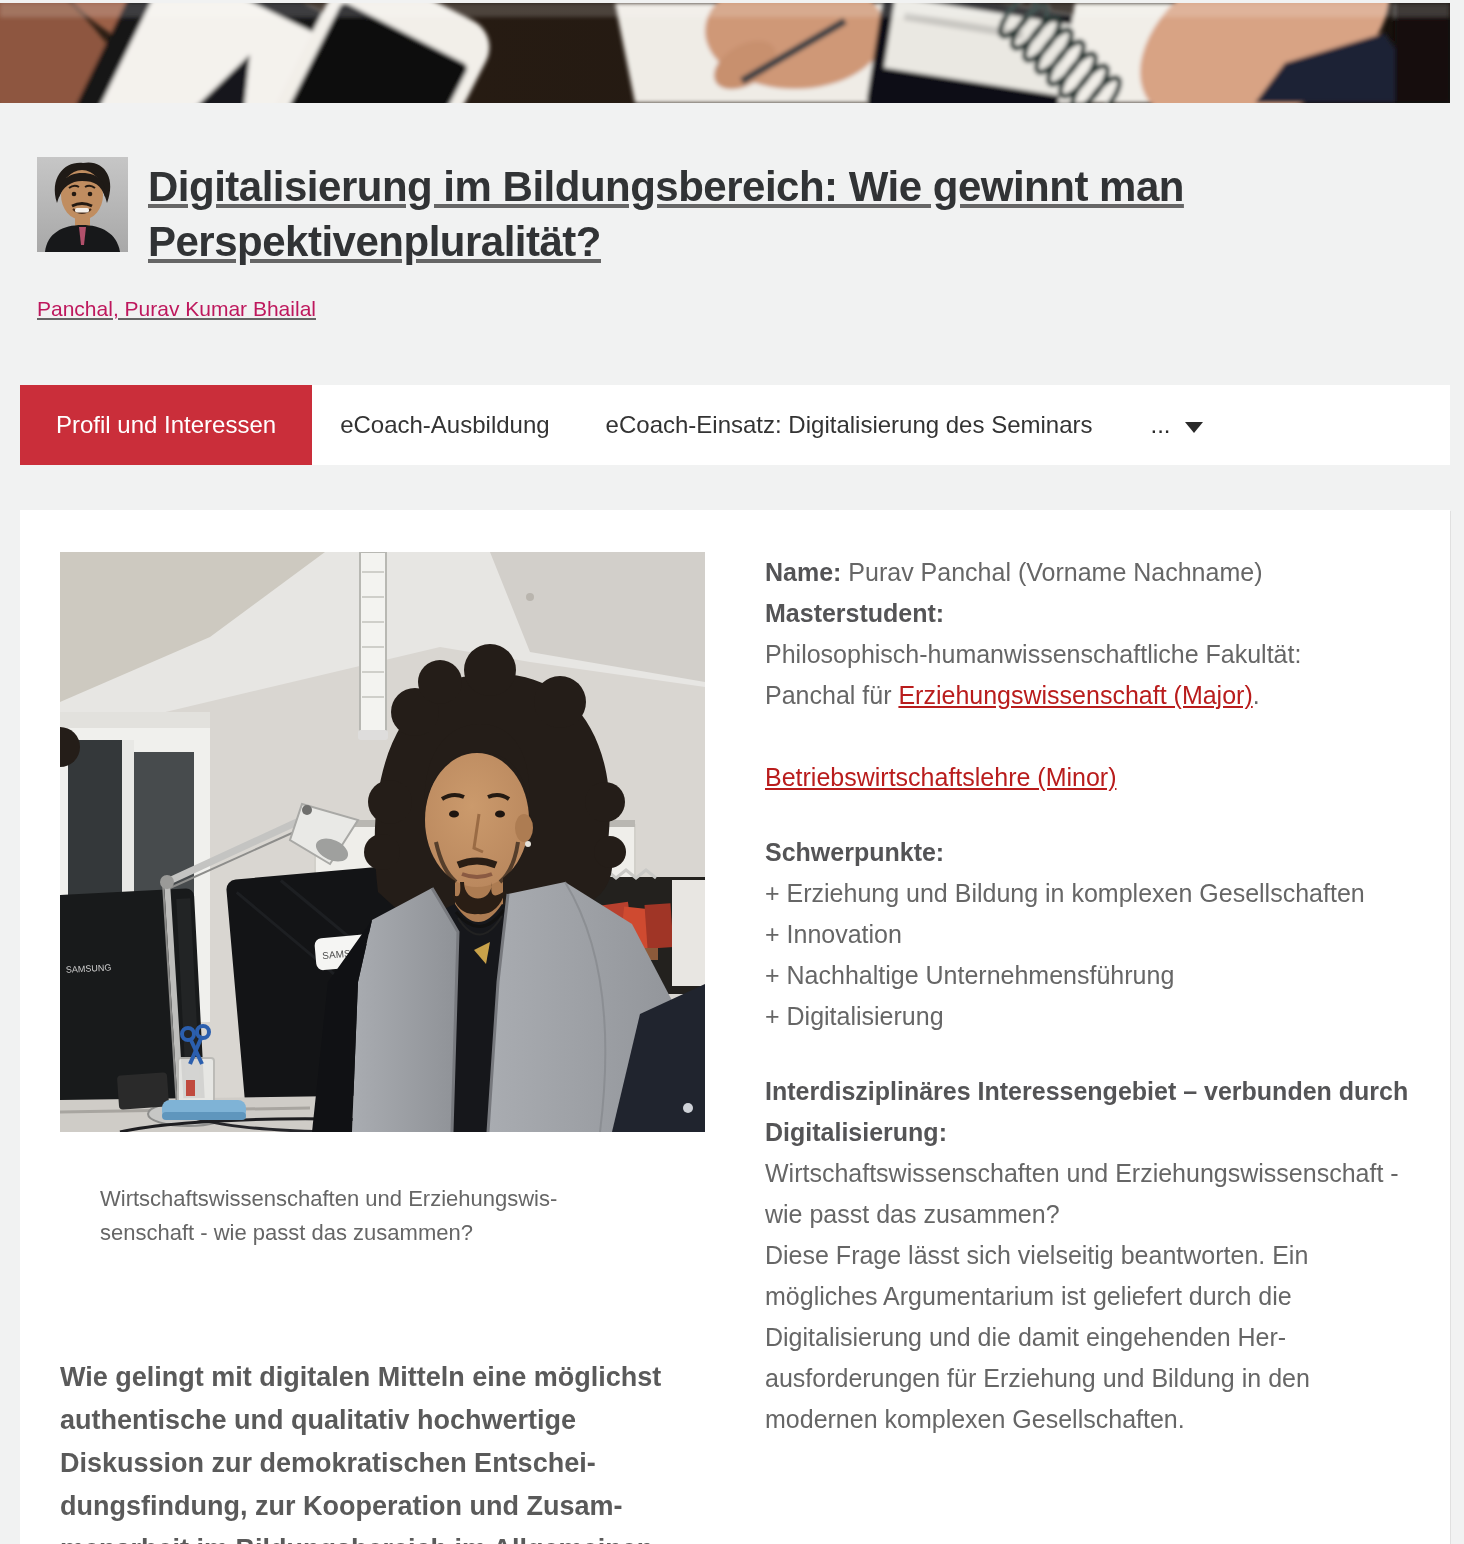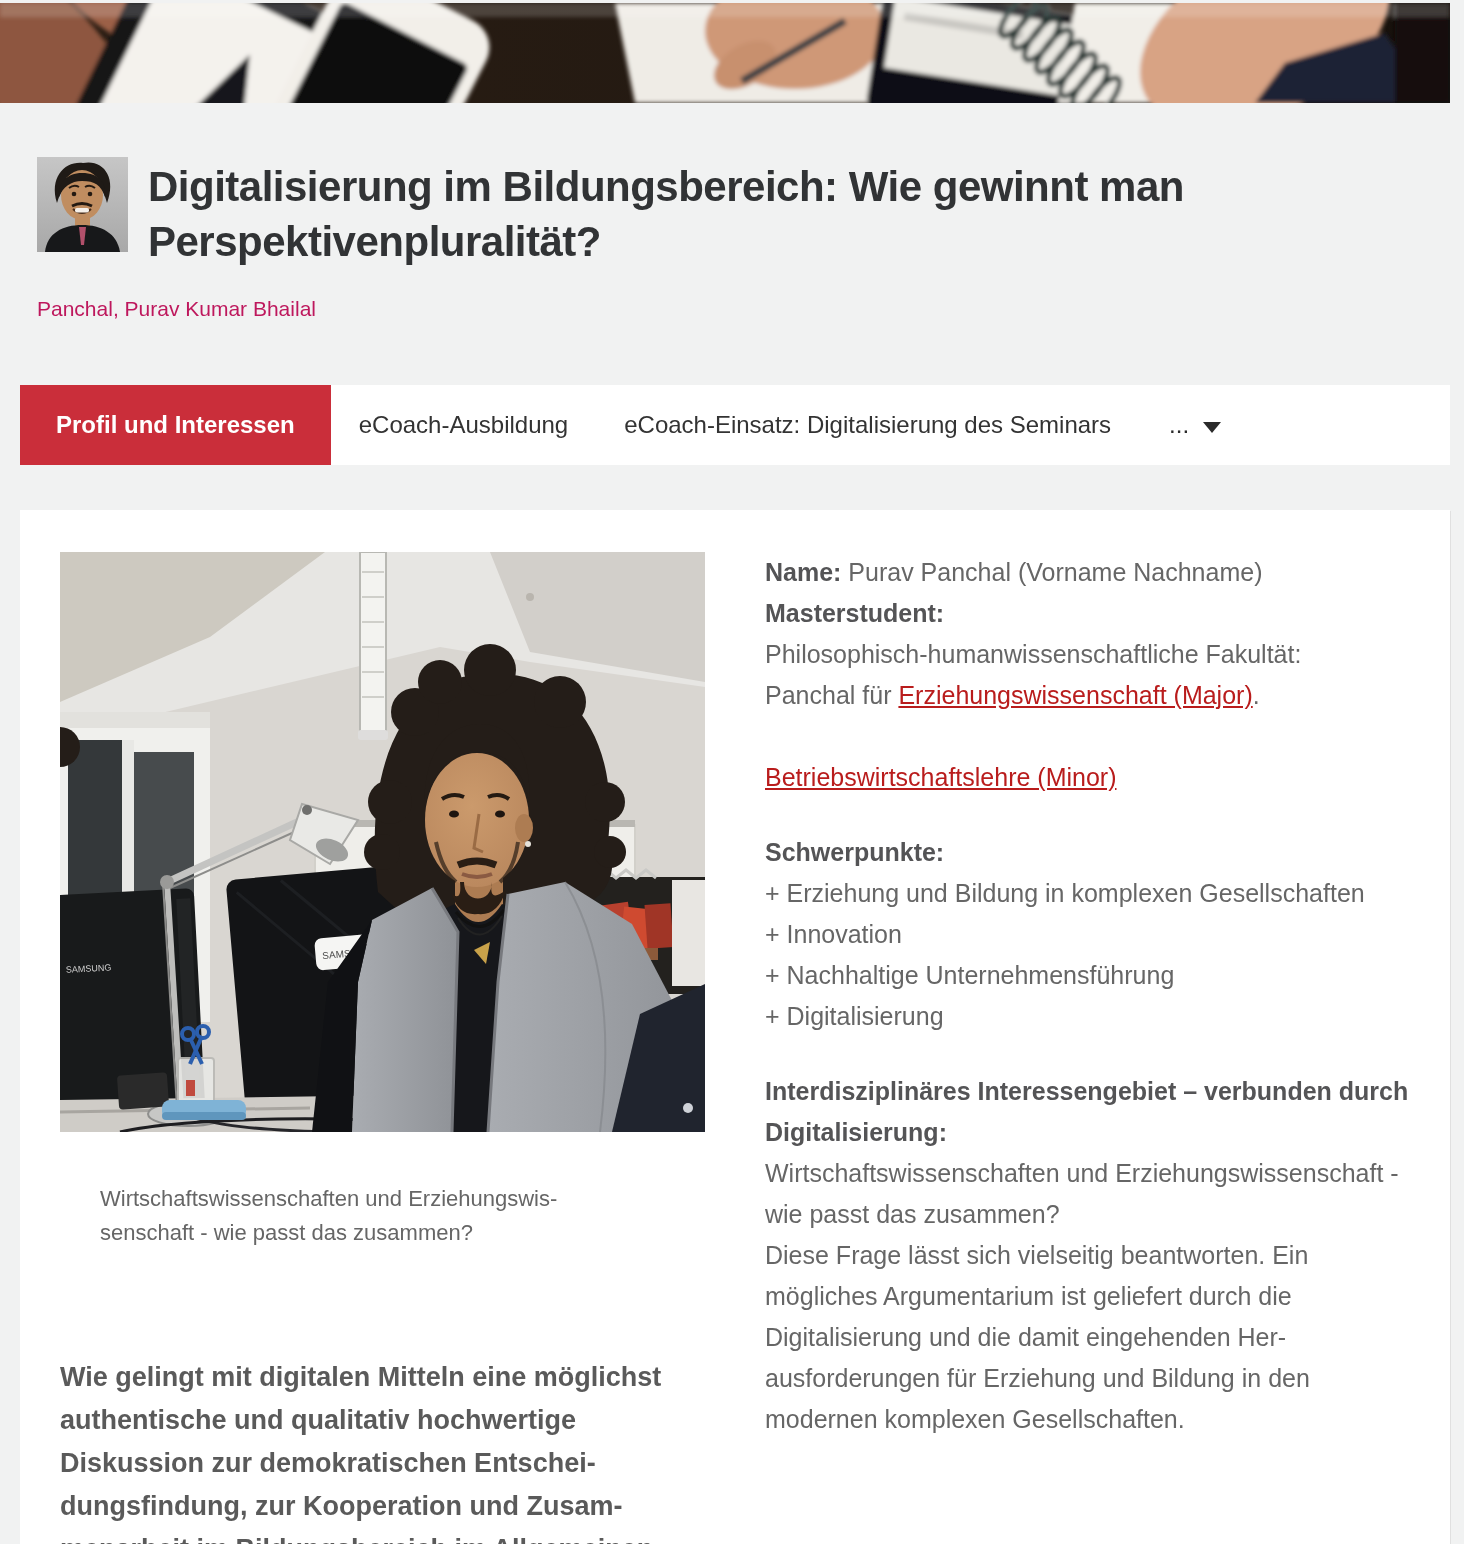--- a/index.html
+++ b/index.html
@@ -9,37 +9,37 @@
     font-family:"Liberation Sans", sans-serif;
     color:#666;
   }
   .container{width:1450px;}
 
   
   .banner{margin-top:3px;width:1450px;height:100px;overflow:hidden;}
   .banner svg{display:block;}
 
   
-  .header{padding:54px 0 0 37px;}
+  .header{padding:54px 0 0 37px;text-decoration:underline;}
   .header-row{display:flex;align-items:flex-start;}
   .avatar{width:91px;height:95px;flex:none;overflow:hidden;background:#b5b5b5;}
   .page-title{
     margin:2px 0 0 20px;width:1230px;
     font-size:42px;line-height:55px;font-weight:bold;
     color:#313335;letter-spacing:-0.5px;
   }
   .author{margin-top:28px;font-size:21px;color:#be185d;}
 
   
   .tabbar{
     margin:64px 0 0 20px;width:1430px;height:80px;
     background:#ffffff;display:flex;align-items:stretch;
   }
   .tab{display:flex;align-items:center;padding:16px 28px;font-size:24px;color:#333;cursor:pointer;}
-  .tab.active{background:#ca2e3a;color:#fff;padding:0 36px;font-weight:bold;}
+  .tab.active{background:#ca2e3a;color:#fff;padding:0 36px;}
   .tab-more{display:flex;align-items:center;gap:14px;padding:0 30px;font-size:24px;color:#2a2a2a;cursor:pointer;}
   .caret{width:0;height:0;border-left:9px solid transparent;border-right:9px solid transparent;border-top:11px solid #2a2a2a;margin-top:4px;}
 
   
   .card{
     margin:45px 0 0 20px;width:1430px;box-sizing:border-box;
     background:#fff;box-shadow:1px 1px 0 #e0e0e0;
     padding:42px 40px 80px 40px;height:1120px;
     display:flex;
   }

